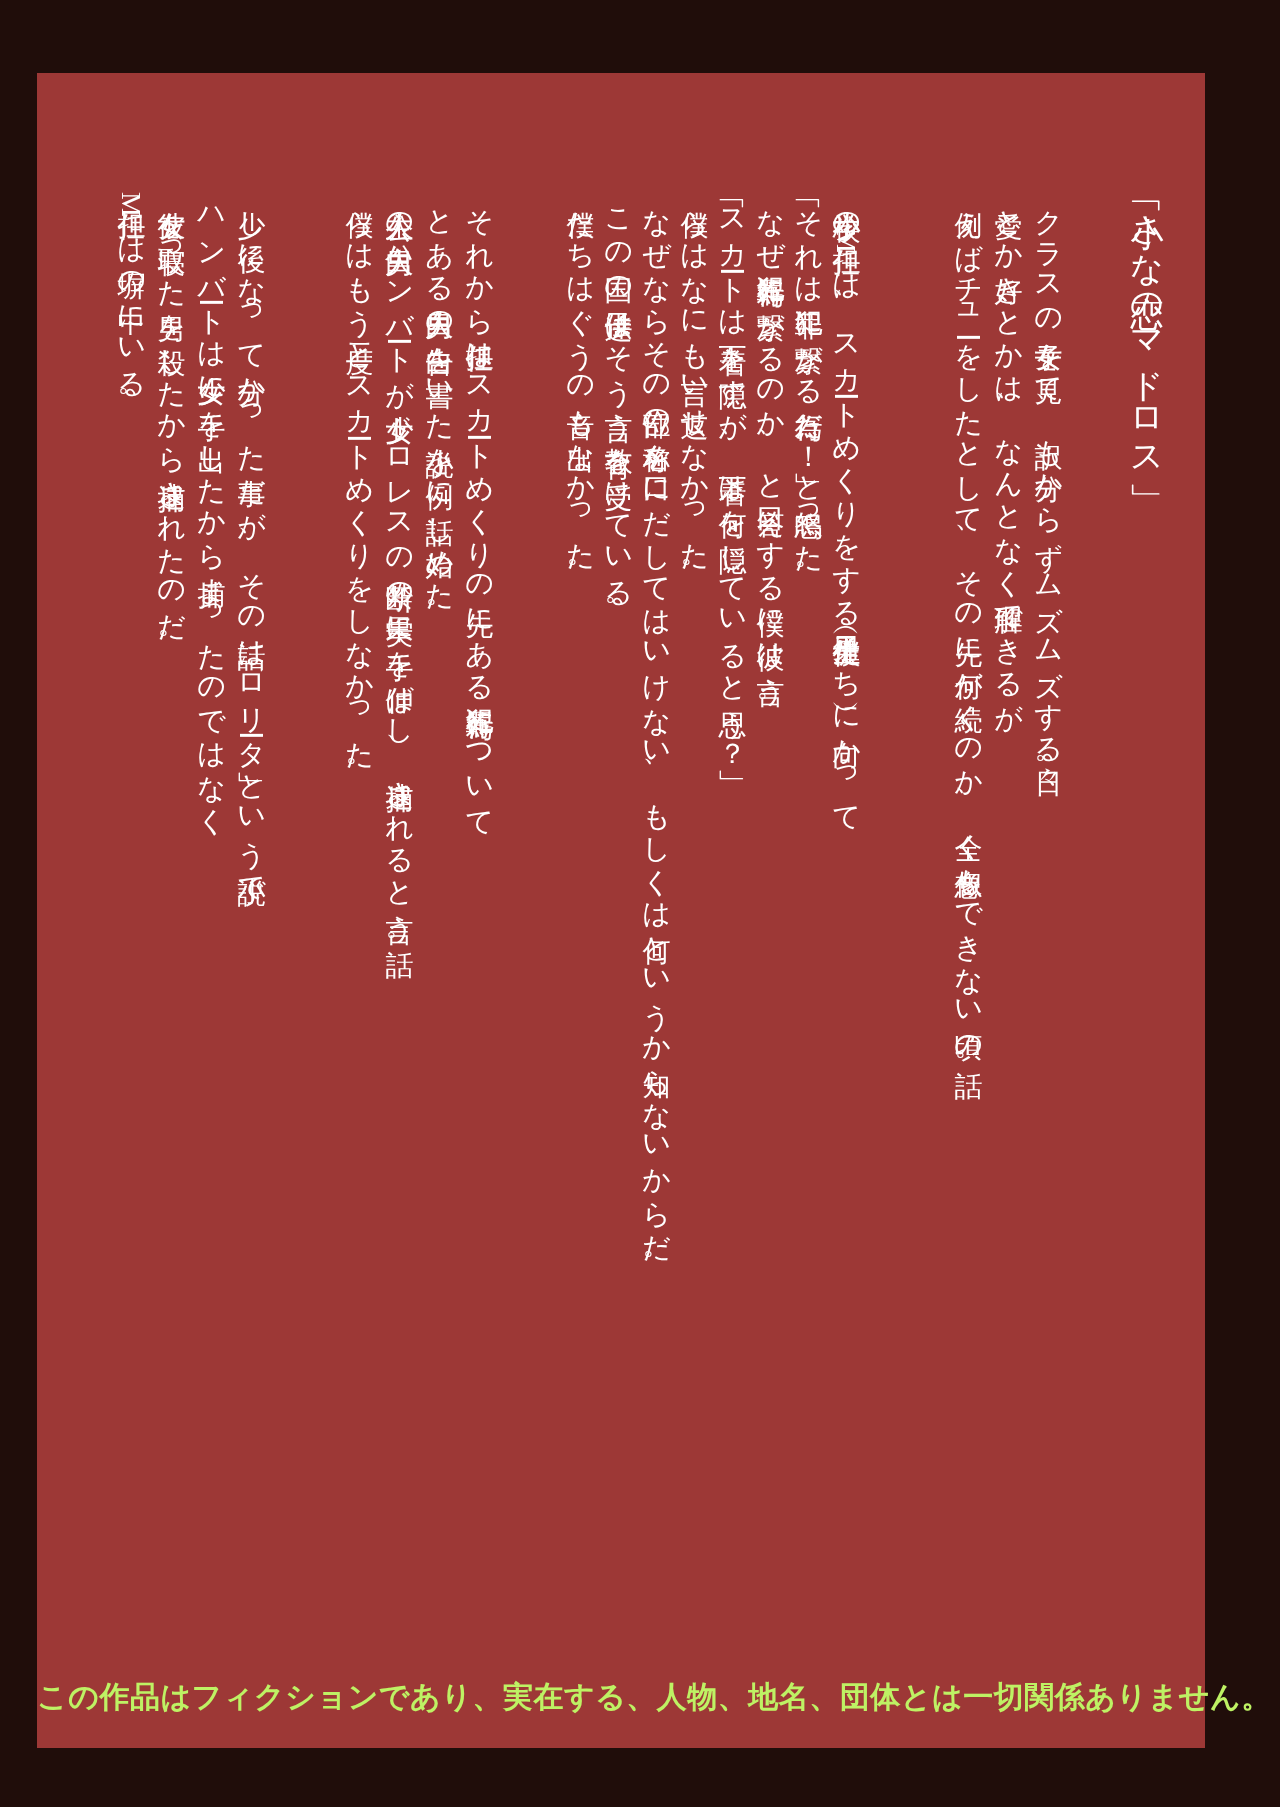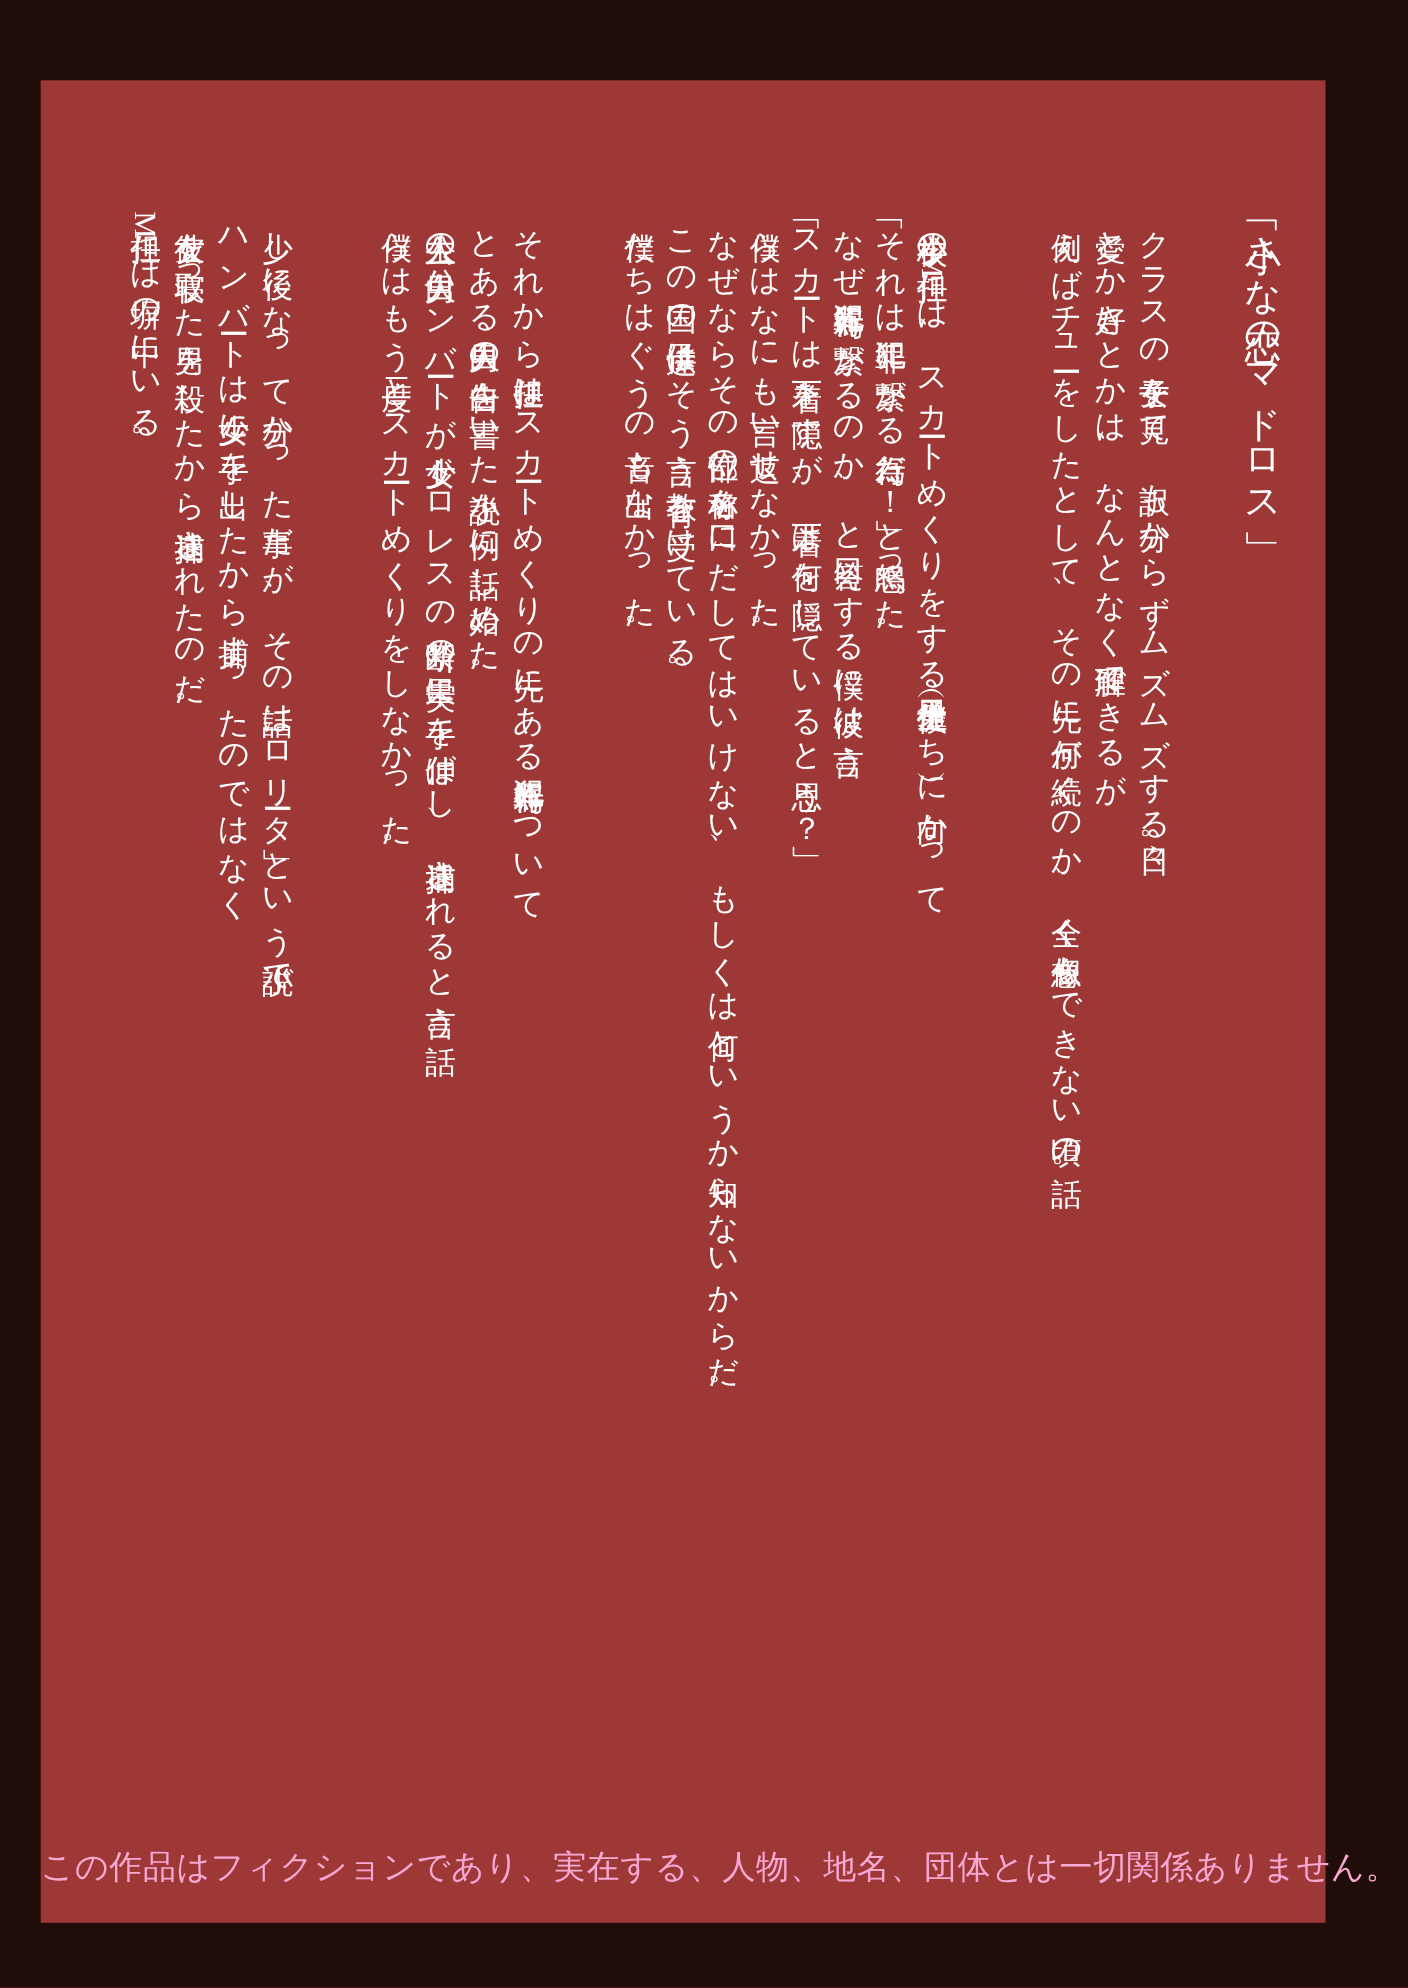--- a/index.html
+++ b/index.html
@@ -49,23 +49,23 @@
   
   .vtext p.gap-a { margin-left: 83px; }
   .vtext p.gap-b { margin-left: 62px; }
   .vtext p.gap-c { margin-left: 68px; }
   .disclaimer {
     position: absolute;
     left: 0;
     right: 0;
     bottom: 30px;
     text-align: center;
-    color: #f9a8d4;
+    color: #bef264;
     font-size: 30px;
-    font-weight: normal;
+    font-weight: bold;
     letter-spacing: 0.5px;
     white-space: nowrap;
   }
 </style>
 </head>
 <body>
 
 <div class="panel">
 
   <div class="vtext">

